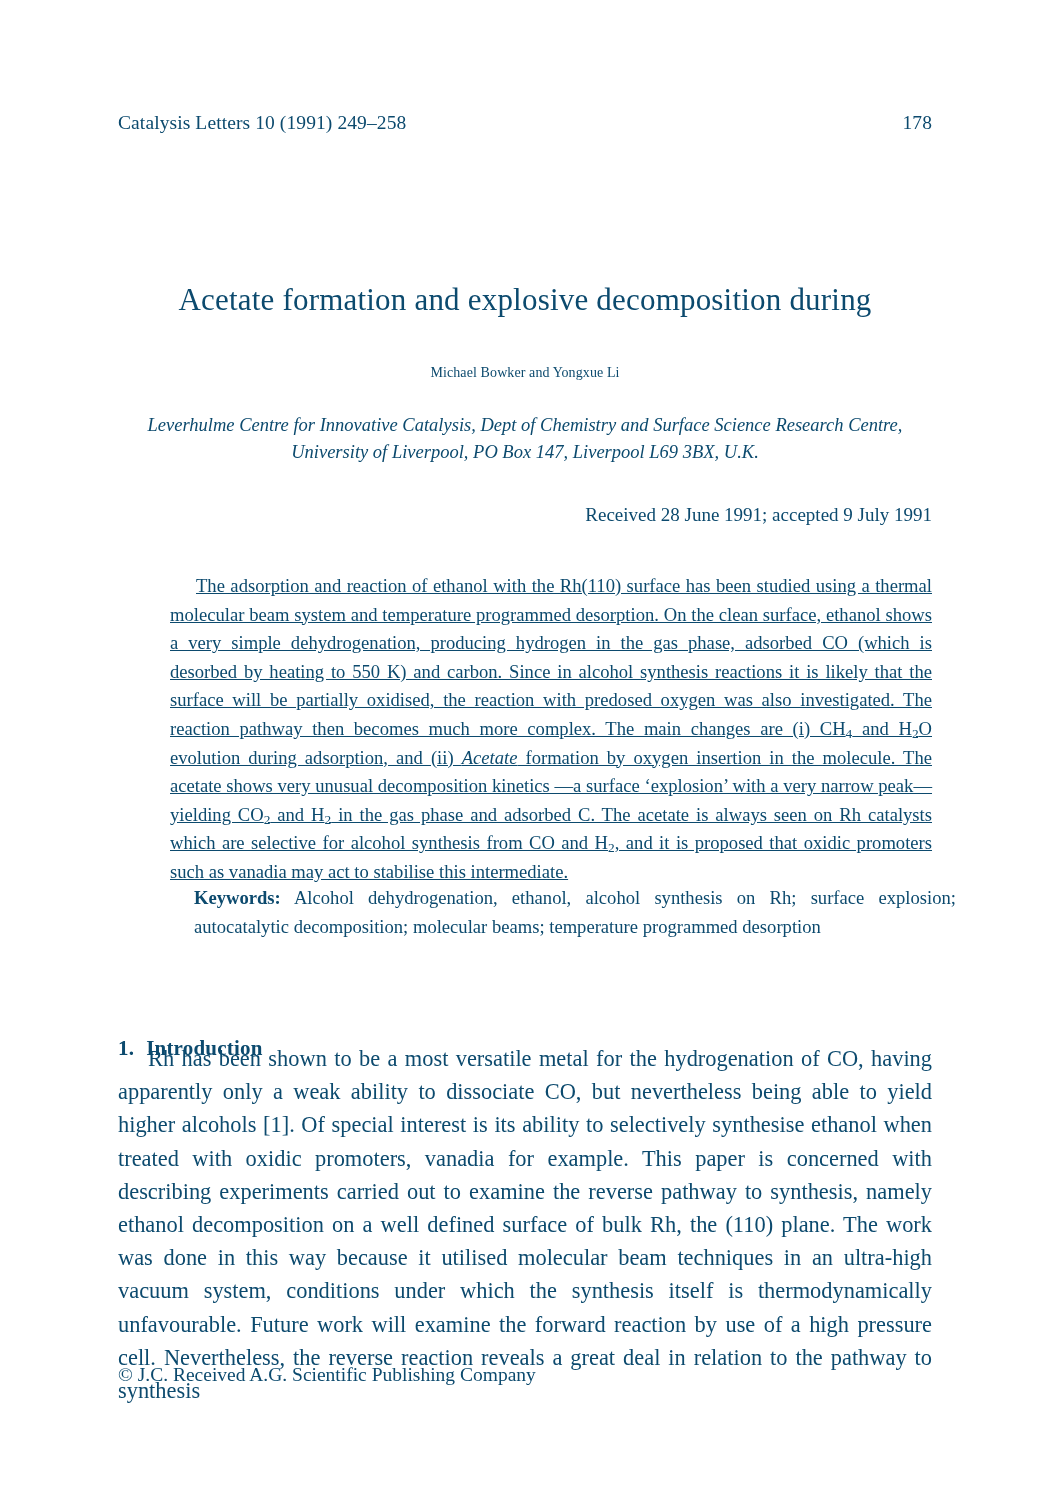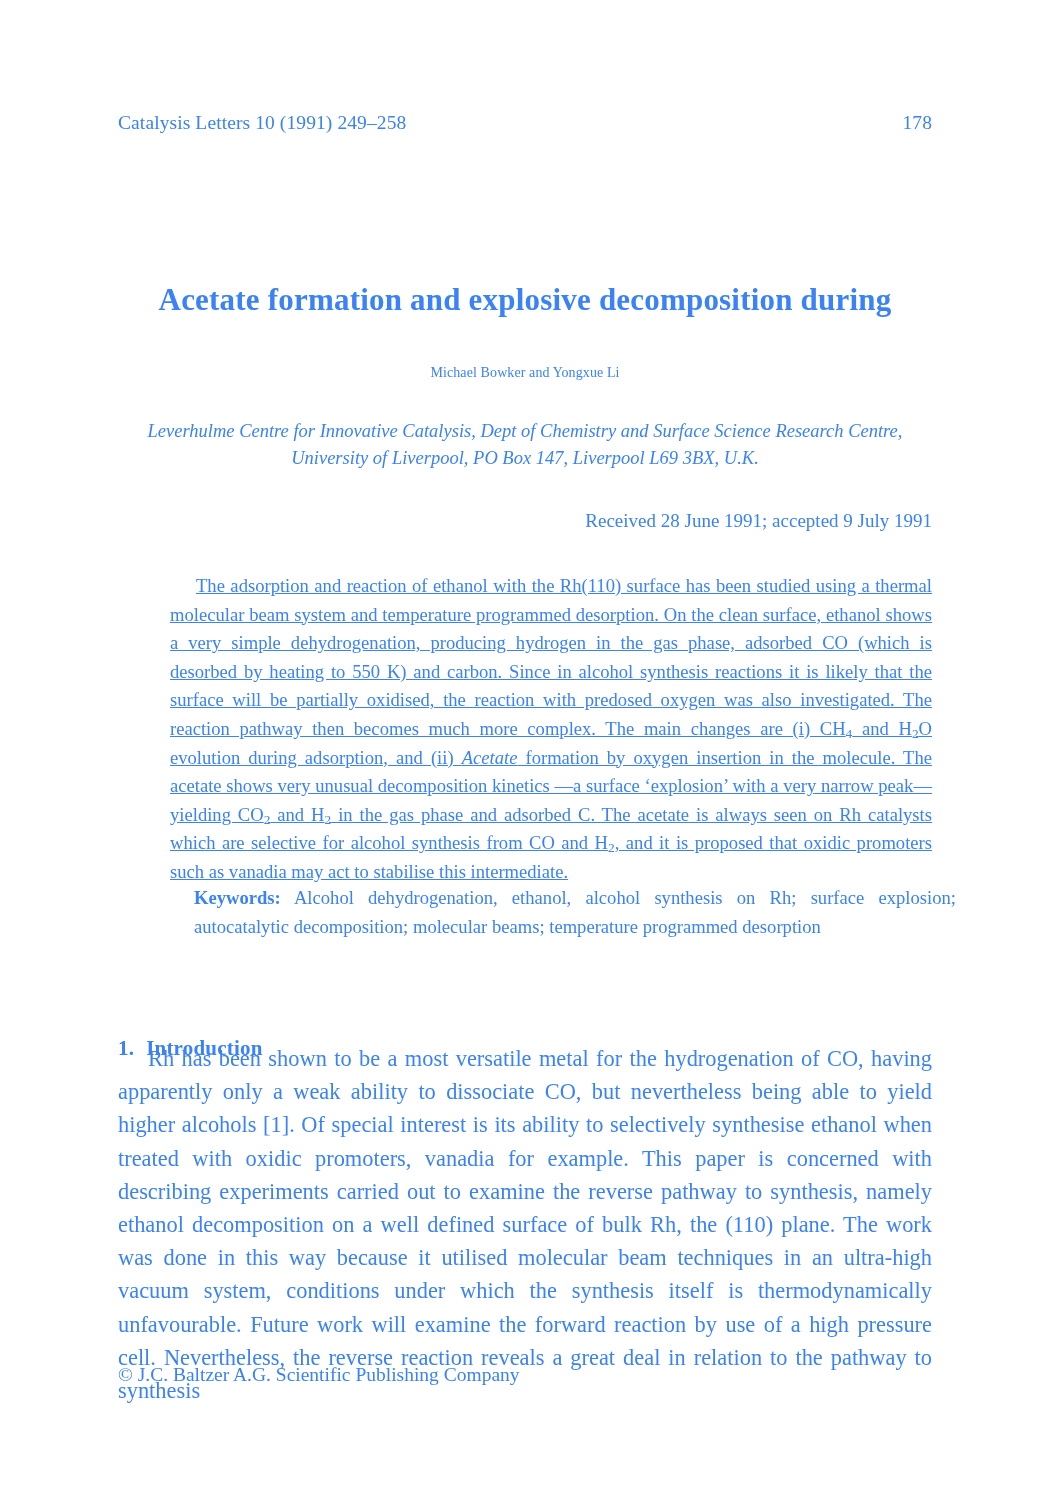--- a/index.html
+++ b/index.html
@@ -6,21 +6,21 @@
     margin: 0;
     padding: 0;
     background: #ffffff;
   }
   .page {
     position: relative;
     width: 1050px;
     height: 1500px;
     background: #ffffff;
     font-family: "Liberation Serif", "DejaVu Serif", serif;
-    color: #3b82f6;
+    color: #0c4a6e;
     overflow: hidden;
   }
 
   
   .running-head {
     position: absolute;
     top: 112px;
     left: 118px;
     right: 118px;
     display: flex;
@@ -37,32 +37,32 @@
   .title-block {
     position: absolute;
     top: 278px;
     left: 118px;
     right: 118px;
     text-align: center;
   }
   .paper-title {
     font-size: 31px;
     line-height: 44px;
-    font-weight: 700;
+    font-weight: 400;
     letter-spacing: 0.2px;
     margin: 0;
   }
   .authors {
     margin-top: 36px;
     font-size: 14px;
     line-height: 30px;
     letter-spacing: 0.1px;
   }
   .affiliation {
-    margin-top: 30px;
+    margin-top: 24px;
     font-style: italic;
     font-size: 18.5px;
     line-height: 27px;
     padding: 0 18px;
   }
   .affiliation div { white-space: nowrap; }
   .dates {
     margin-top: 36px;
     font-size: 19px;
     line-height: 26px;
@@ -167,15 +167,15 @@
   </div>
 
   <div class="section-heading">
     <span class="num">1.</span><span>Introduction</span>
   </div>
 
   <div class="body-text">
     <p>Rh has been shown to be a most versatile metal for the hydrogenation of CO, having apparently only a weak ability to dissociate CO, but nevertheless being able to yield higher alcohols [1]. Of special interest is its ability to selectively synthesise ethanol when treated with oxidic promoters, vanadia for example. This paper is concerned with describing experiments carried out to examine the reverse pathway to synthesis, namely ethanol decomposition on a well defined surface of bulk Rh, the (110) plane. The work was done in this way because it utilised molecular beam techniques in an ultra-high vacuum system, conditions under which the synthesis itself is thermodynamically unfavourable. Future work will examine the forward reaction by use of a high pressure cell. Nevertheless, the reverse reaction reveals a great deal in relation to the pathway to synthesis</p>
   </div>
 
-  <div class="footer">© J.C. Baltzer A.G. Scientific Publishing Company</div>
+  <div class="footer">© J.C. Received A.G. Scientific Publishing Company</div>
 
 </div>
 
 </body></html>

